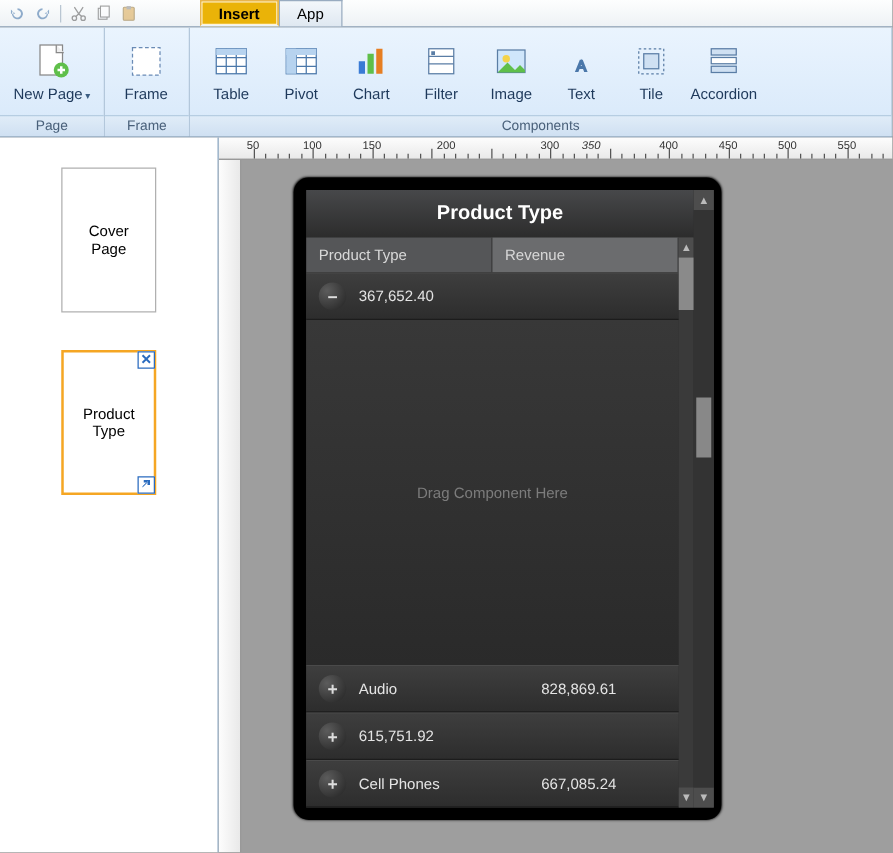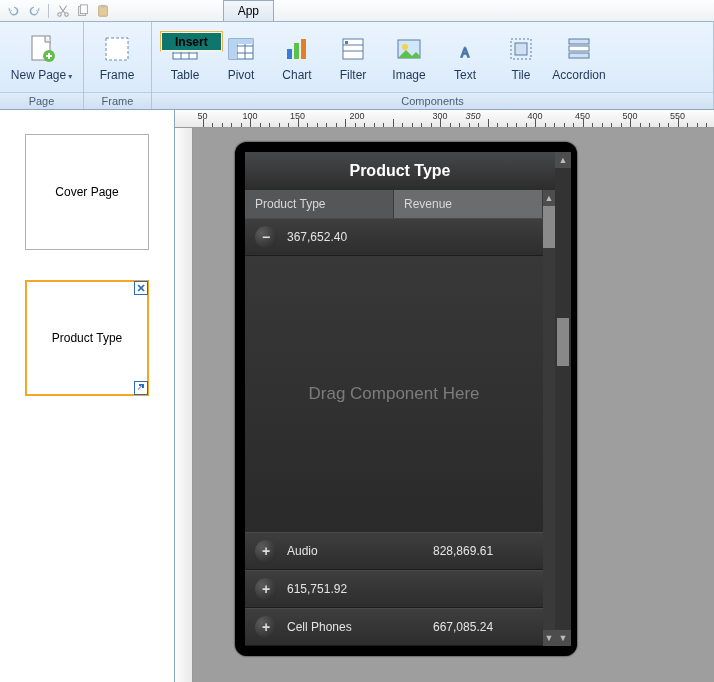--- a/index.html
+++ b/index.html
@@ -5,41 +5,41 @@
 *{box-sizing:border-box;margin:0;padding:0;font-family:Tahoma,Arial,sans-serif;font-size:12px;}
 body{width:714px;height:682px;background:#9e9e9e;overflow:hidden;position:relative;}
 
 
 .top-bar{height:22px;background:linear-gradient(#fdfefe,#eef2f5);border-bottom:1px solid #9db3c7;display:flex;align-items:center;padding:0 4px;}
 .top-bar .qa-btn{width:18px;height:18px;display:flex;align-items:center;justify-content:center;margin:0 1px;opacity:.55;}
 .top-bar .sep{width:1px;height:14px;background:#b9c6d2;margin:0 4px;}
 .qa-btn svg{width:14px;height:14px;}
 .tab-strip-inner{position:absolute;top:0;left:160px;height:22px;display:flex;}
 .tab{height:21px;padding:0 14px;display:flex;align-items:center;background:linear-gradient(#f3f7fb,#dfe8f1);border:1px solid #98abc0;border-bottom:none;font-size:11px;cursor:pointer;}
-.tab.active{background:#0f766e;border-color:#e8b54d;border-bottom:1px solid #eaf4fe;box-shadow:inset 0 0 0 1px #fff3d6;font-weight:bold;position:relative;top:0;z-index:2;margin-top:31px;}
+.tab.active{background:#eab308;border-color:#e8b54d;border-bottom:1px solid #eaf4fe;box-shadow:inset 0 0 0 1px #fff3d6;font-weight:bold;position:relative;top:0;z-index:2;}
 
 
 .ribbon{height:88px;background:linear-gradient(#eaf4fe,#d7e8fa);border-bottom:1px solid #8aa6c1;display:flex;margin-top:0;}
 .ribbon-group{border-right:1px solid #b3c7db;display:flex;flex-direction:column;padding-top:4px;}
 .ribbon-group-header{font-size:11px;color:#49607a;text-align:center;background:linear-gradient(#e0ecf8,#cfe0f2);height:17px;line-height:17px;border-top:1px solid #b6cde2;margin-top:auto;}
 .ribbon-items{display:flex;padding:0 6px;gap:2px;flex:1;}
 .ribbon-btn{width:54px;display:flex;flex-direction:column;align-items:center;justify-content:flex-start;padding-top:6px;font-size:11px;color:#1e395b;cursor:pointer;border:1px solid transparent;border-radius:3px;}
 .ribbon-btn .icon-box{width:32px;height:32px;display:flex;align-items:center;justify-content:center;margin-bottom:4px;}
 .ribbon-btn .lbl{text-align:center;line-height:12px;}
 .ribbon-btn .caret{font-size:8px;color:#3b5d82;margin-left:2px;}
 
 
 .ruler{position:absolute;left:175px;right:0;top:110px;height:18px;background:linear-gradient(#fdfdfd,#e9e9e9);border-bottom:1px solid #999;font-size:9px;color:#333;overflow:hidden;}
 .ruler-tick{position:absolute;bottom:0;width:1px;height:4px;background:#555;}
 .ruler-tick.major{height:8px;}
 .ruler-label{position:absolute;top:1px;font-size:9px;transform:translateX(-50%);}
 
 
 .pages-panel{position:absolute;left:0;top:110px;bottom:0;width:175px;background:#fff;border-right:1px solid #8aa6c1;overflow-y:auto;padding:24px 0;}
-.page-thumb{width:124px;height:116px;margin:0 auto 30px;border:1px solid #b0b0b0;display:flex;align-items:center;justify-content:center;font-size:12px;text-align:center;padding:6px;cursor:pointer;position:relative;background:#fff;}
+.page-thumb{width:76px;height:116px;margin:0 auto 30px;border:1px solid #b0b0b0;display:flex;align-items:center;justify-content:center;font-size:12px;text-align:center;padding:6px;cursor:pointer;position:relative;background:#fff;}
 .page-thumb.selected{border:2px solid #f5a623;}
 .page-thumb .close-ic{position:absolute;top:-1px;right:-1px;width:14px;height:14px;background:#fff;border:1px solid #2a6bbf;color:#2a6bbf;font-size:11px;line-height:12px;text-align:center;font-weight:bold;}
 .page-thumb .maxi-ic{position:absolute;bottom:-1px;right:-1px;width:14px;height:14px;background:#fff;border:1px solid #2a6bbf;display:flex;align-items:center;justify-content:center;}
 
 
 .canvas-area{position:absolute;left:175px;top:128px;right:0;bottom:0;background:#9e9e9e;overflow:auto;}
 .vruler{position:absolute;left:0;top:0;bottom:0;width:18px;background:linear-gradient(90deg,#fdfdfd,#e9e9e9);border-right:1px solid #999;}
 
 
 .device{position:absolute;left:60px;top:14px;width:342px;background:#000;border-radius:12px;padding:10px 6px 10px 10px;box-shadow:0 0 2px #000;}
@@ -47,21 +47,21 @@
 .dev-content{flex:1;display:flex;flex-direction:column;}
 .dev-title{height:38px;background:linear-gradient(#47484a,#2c2c2c);color:#fff;font-size:16px;font-weight:bold;display:flex;align-items:center;justify-content:center;}
 .col-header{display:flex;height:28px;}
 .col-header>div{flex:1;background:#555658;color:#d8d8d8;font-size:12px;display:flex;align-items:center;padding:0 10px;border-right:1px solid #3a3a3a;}
 .col-header>div:last-child{background:#6b6c6e;}
 .data-rows{flex:1;display:flex;flex-direction:column;background:#2e2e2e;}
 .data-row{height:38px;display:flex;align-items:center;background:linear-gradient(#3e3e3e,#2d2d2d);color:#e4e4e4;border-top:1px solid #4a4a4a;border-bottom:1px solid #1c1c1c;font-size:14px;}
 .exp-btn{width:22px;height:22px;border-radius:11px;background:radial-gradient(circle at 30% 30%,#5c5c5c,#222);margin:0 10px;display:flex;align-items:center;justify-content:center;color:#ddd;font-size:14px;font-weight:bold;cursor:pointer;}
 .data-row .name{flex:1;}
 .data-row .val{width:110px;text-align:left;padding-right:20px;}
-.drag-zone{flex:1;display:flex;align-items:center;justify-content:center;color:#7c7c7c;font-size:17px;background:linear-gradient(#383838,#2a2a2a);}
+.drag-zone{flex:1;display:flex;align-items:center;justify-content:center;color:#7c7c7c;font-size:12px;background:linear-gradient(#383838,#2a2a2a);}
 .dev-scroll{width:16px;background:#3a3a3a;display:flex;flex-direction:column;}
 .dev-scroll .thumb{background:#7d7d7d;border-radius:0;}
 .dev-scroll .arrow{height:16px;background:#4d4d4d;display:flex;align-items:center;justify-content:center;color:#bbb;font-size:9px;}
 </style>
 </head>
 <body>
 
 <div class="top-bar">
   <div class="qa-btn">
       <svg viewBox="0 0 16 16">

